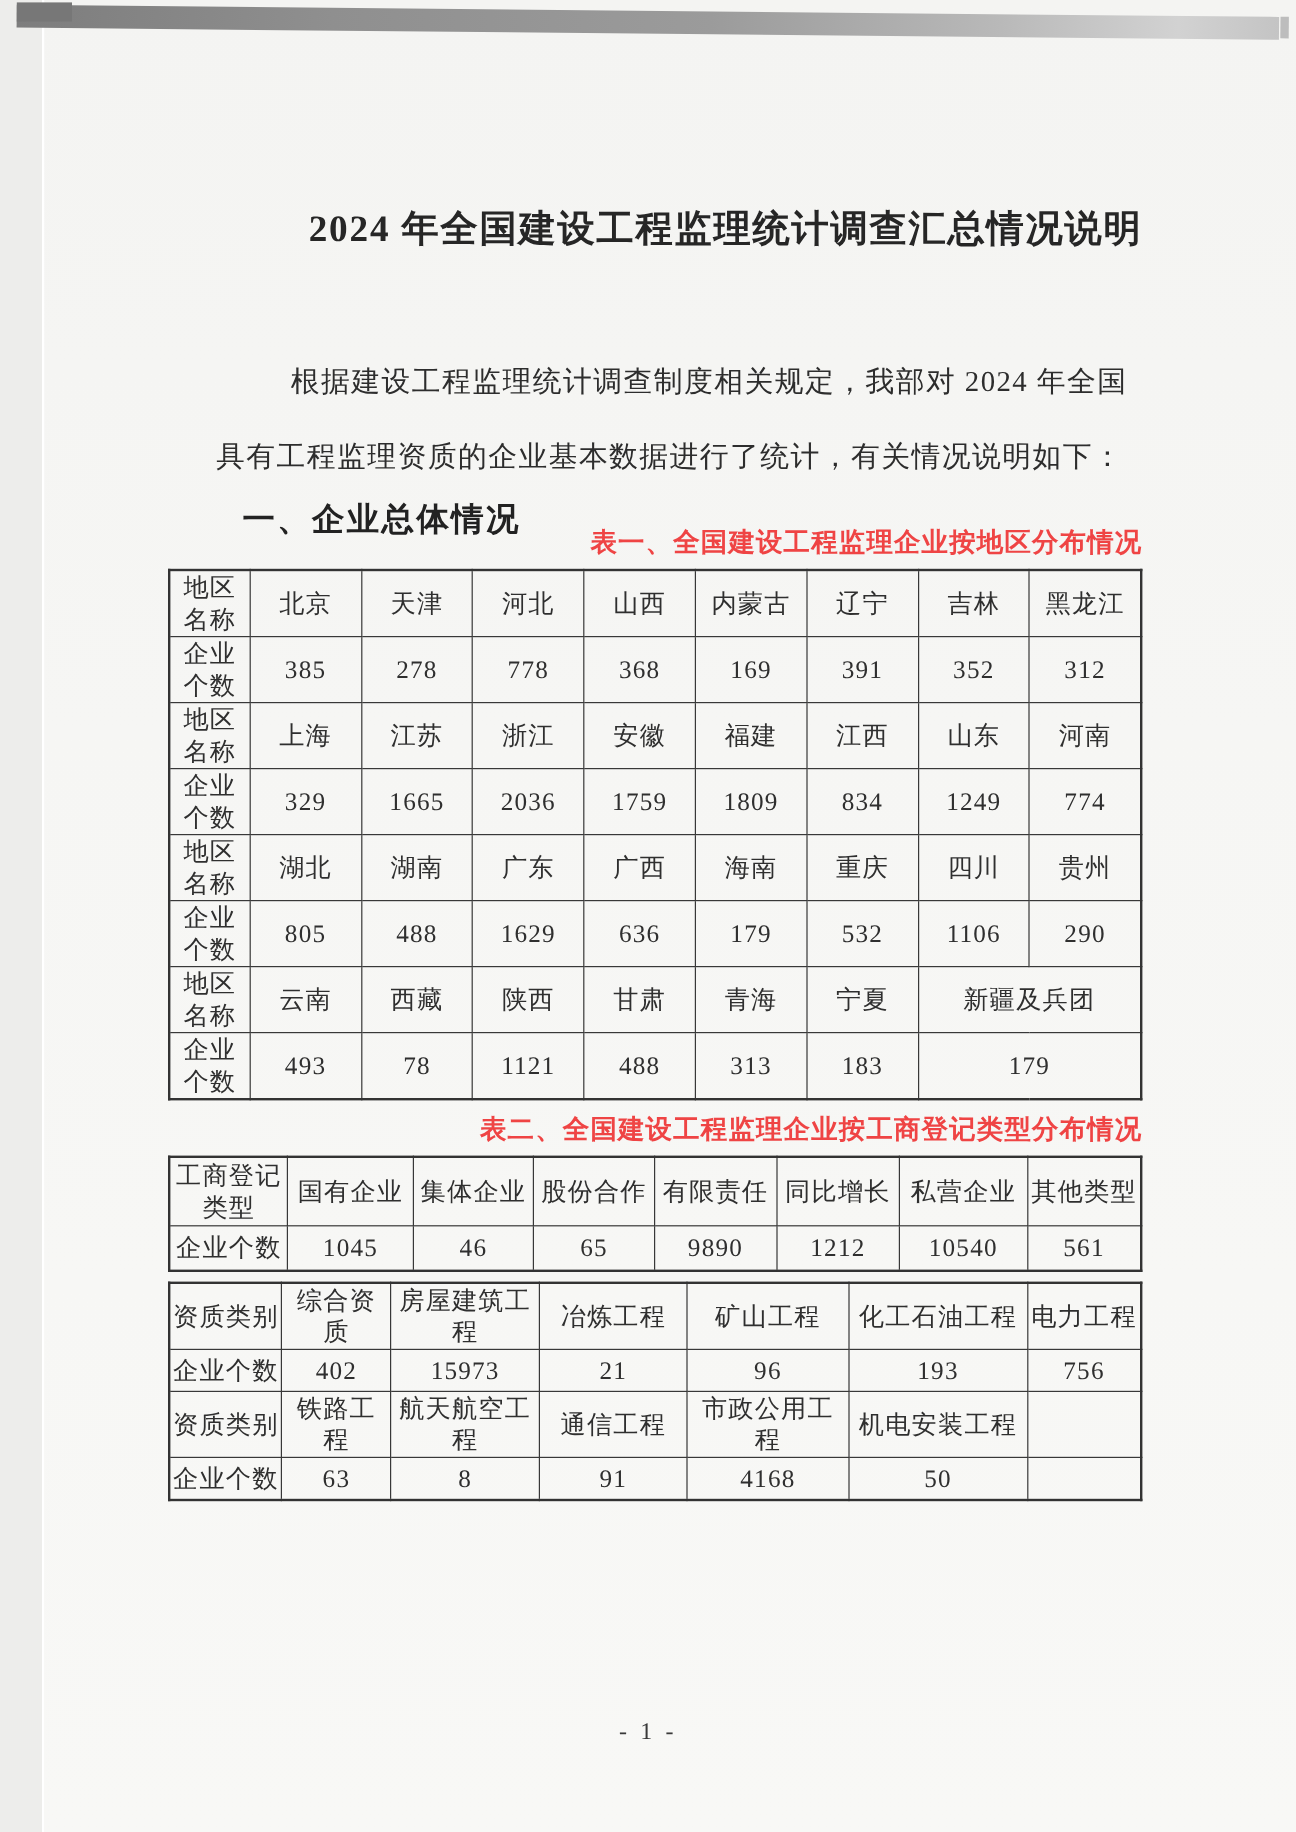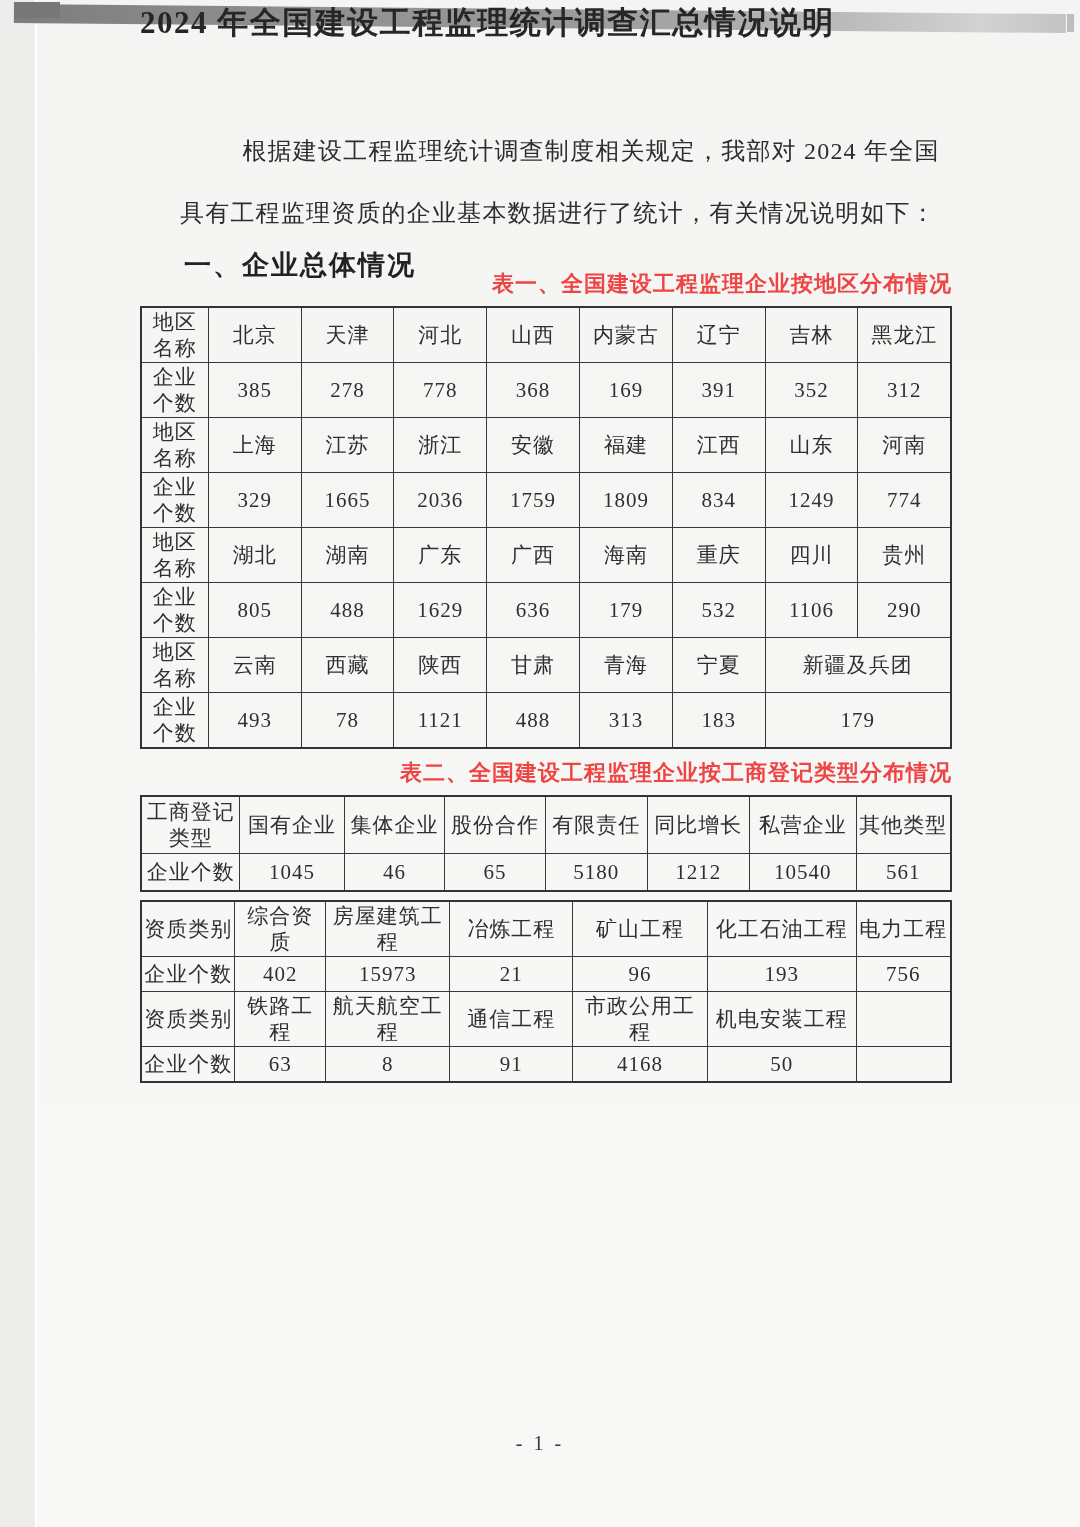--- a/index.html
+++ b/index.html
@@ -30,36 +30,37 @@
   }
   .right-scan-edge{
     position:absolute;right:6px;top:14px;width:7px;height:18px;background:#bdbdbd;
     transform:rotate(0.55deg);
   }
   
   .content{
     position:absolute;left:140px;top:0;width:812px;
   }
   .doc-title{
+    margin-top:168px;
     font-size:31px;font-weight:bold;line-height:46px;
-    text-align:left;letter-spacing:1.5px;
+    text-align:right;letter-spacing:1.5px;
     color:#262626;
   }
   .para{
     font-size:24px;letter-spacing:1.2px;color:#2d2d2d;
   }
   .para .line{display:block;}
   .intro{margin-top:74px;}
   .intro .line{line-height:62px;margin-left:40px;}
   .intro .line.first{text-indent:2.6em;}
   .section-heading{
     font-family:"Liberation Sans","DejaVu Sans",sans-serif;
     font-size:27px;font-weight:bold;letter-spacing:2px;
     line-height:42px;color:#222;
-    margin-left:44px;
+    margin-left:62px;
   }
   .heading-1{margin-top:0px;}
   .body-para{margin-top:6px;}
   .body-para .line{line-height:58px;}
   .body-para .line.first{text-indent:2.6em;}
   .table-caption{
     font-family:"Liberation Sans","DejaVu Sans",sans-serif;
     font-size:22px;font-weight:bold;letter-spacing:1px;
     text-align:right;line-height:28px;color:#ef4444;
   }
@@ -234,21 +235,21 @@
           <td>有限责任</td>
           <td>同比增长</td>
           <td>私营企业</td>
           <td>其他类型</td>
         </tr>
         <tr>
           <td>企业个数</td>
           <td>1045</td>
           <td>46</td>
           <td>65</td>
-          <td>5180</td>
+          <td>9890</td>
           <td>1212</td>
           <td>10540</td>
           <td>561</td>
         </tr>
       </tbody>
   </table>
 
   <table class="table-3">
     <colgroup>
       <col style="width:11.6%">

